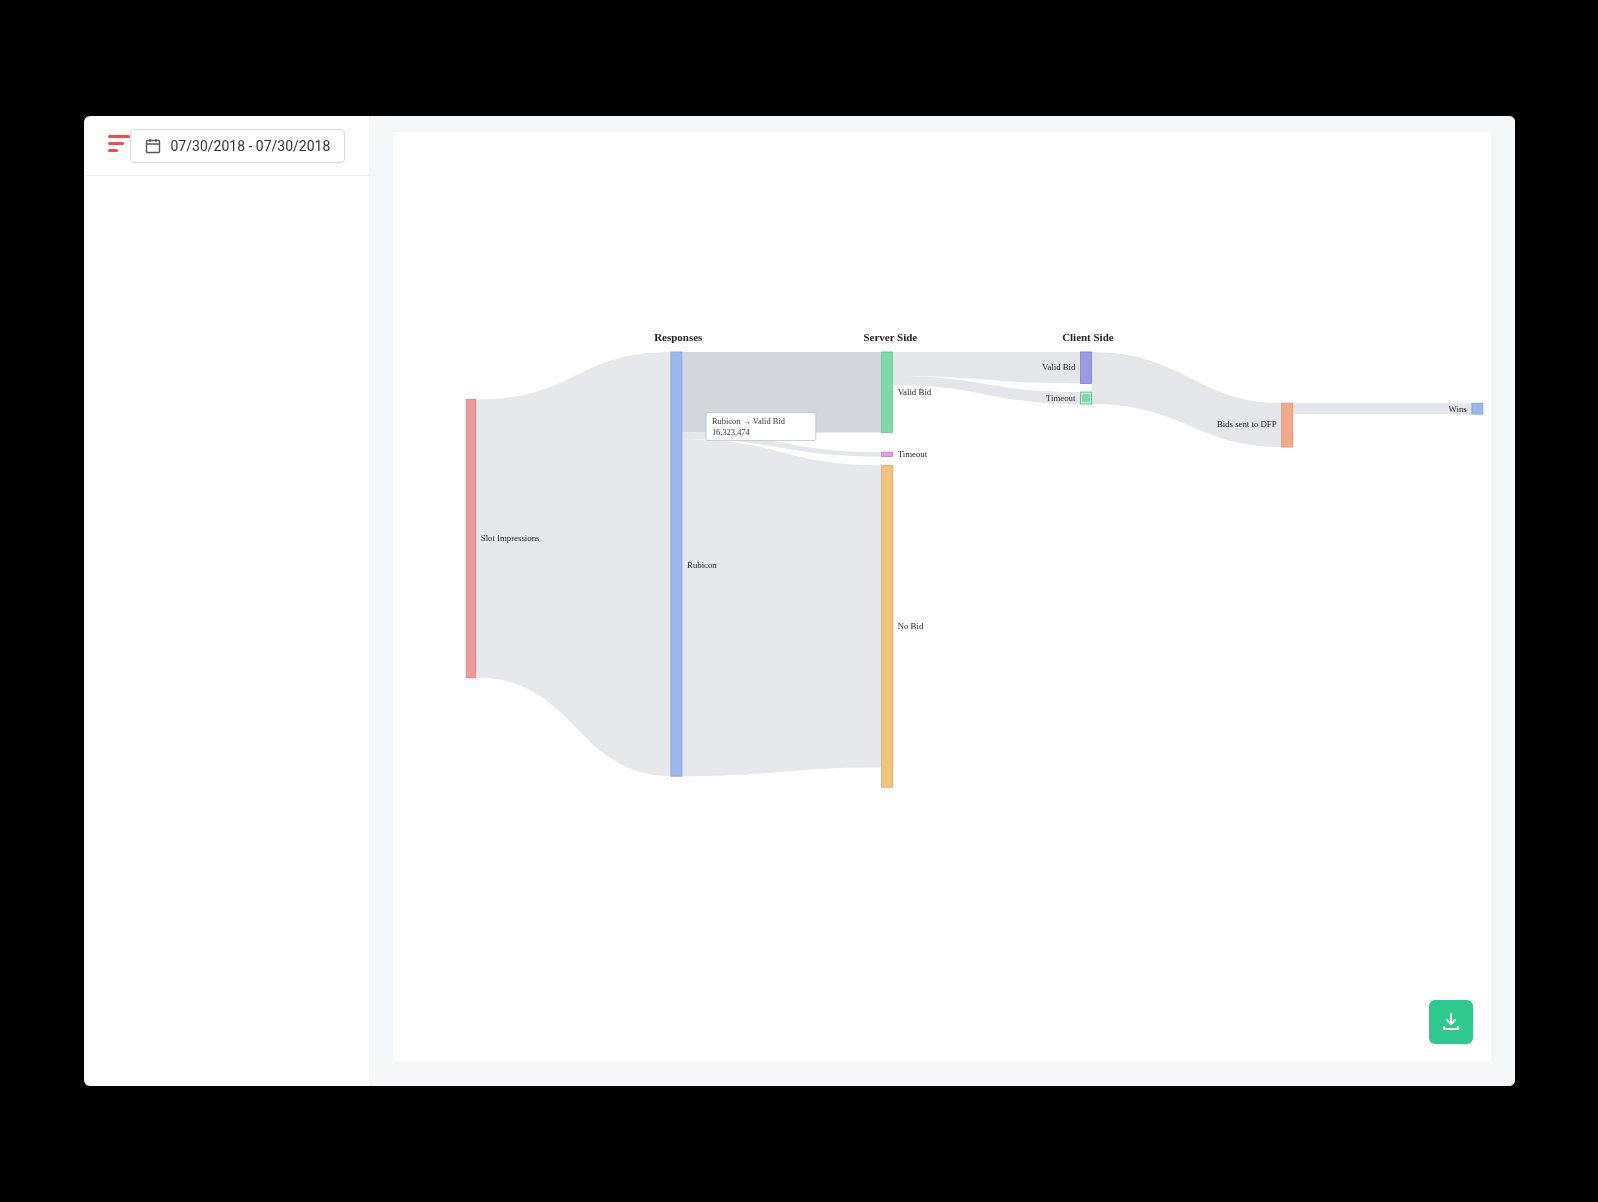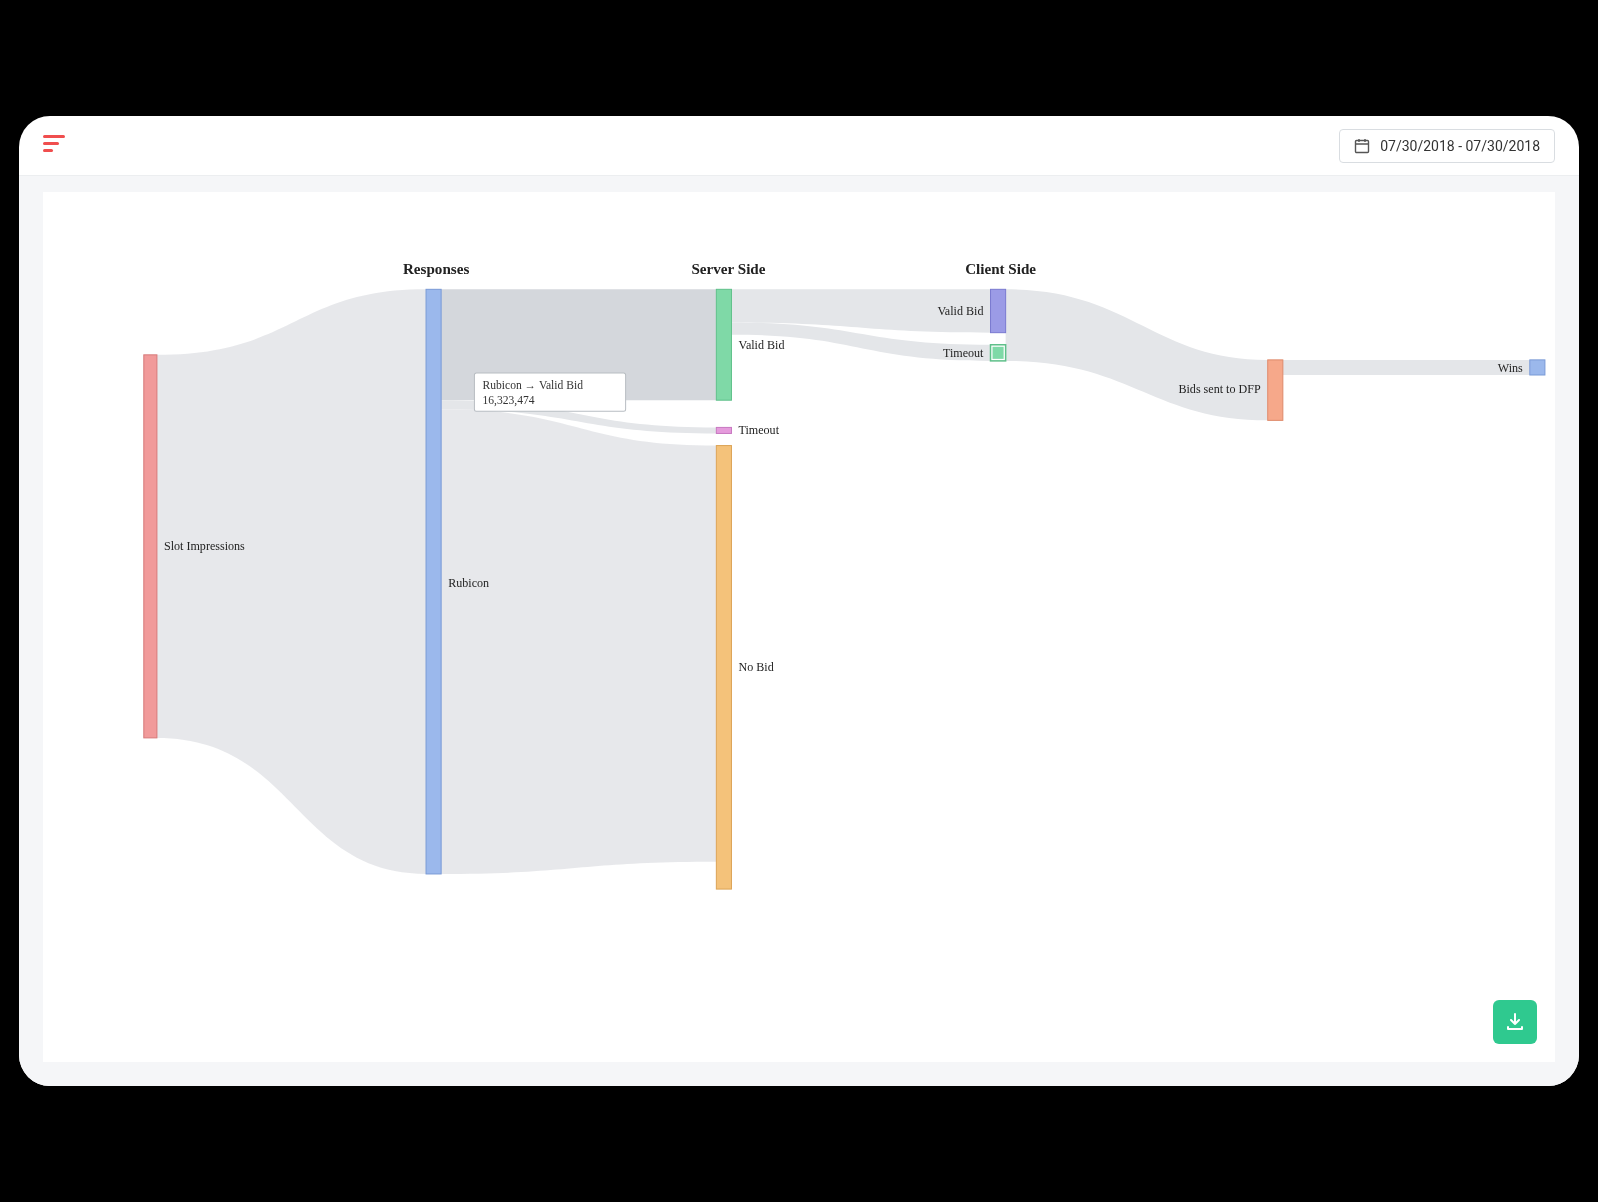--- a/index.html
+++ b/index.html
@@ -6,27 +6,27 @@
   body {
     background: #000;
     font-family: -apple-system, BlinkMacSystemFont, "Segoe UI", Roboto, Arial, sans-serif;
     width: 1598px;
     height: 1202px;
     display: flex;
     align-items: center;
     justify-content: center;
   }
   .window {
-    width: 1560px;
+    width: 1431px;
     height: 970px;
     background: #fff;
-    border-radius: 31px;
+    border-radius: 6px;
     overflow: hidden;
     display: flex;
-    flex-direction: column;
+    flex-direction: row;
     position: relative;
   }
   .topbar {
     height: 60px;
     display: flex;
     align-items: center;
     justify-content: space-between;
     padding: 0 24px;
     border-bottom: 1px solid #eceef0;
   }

